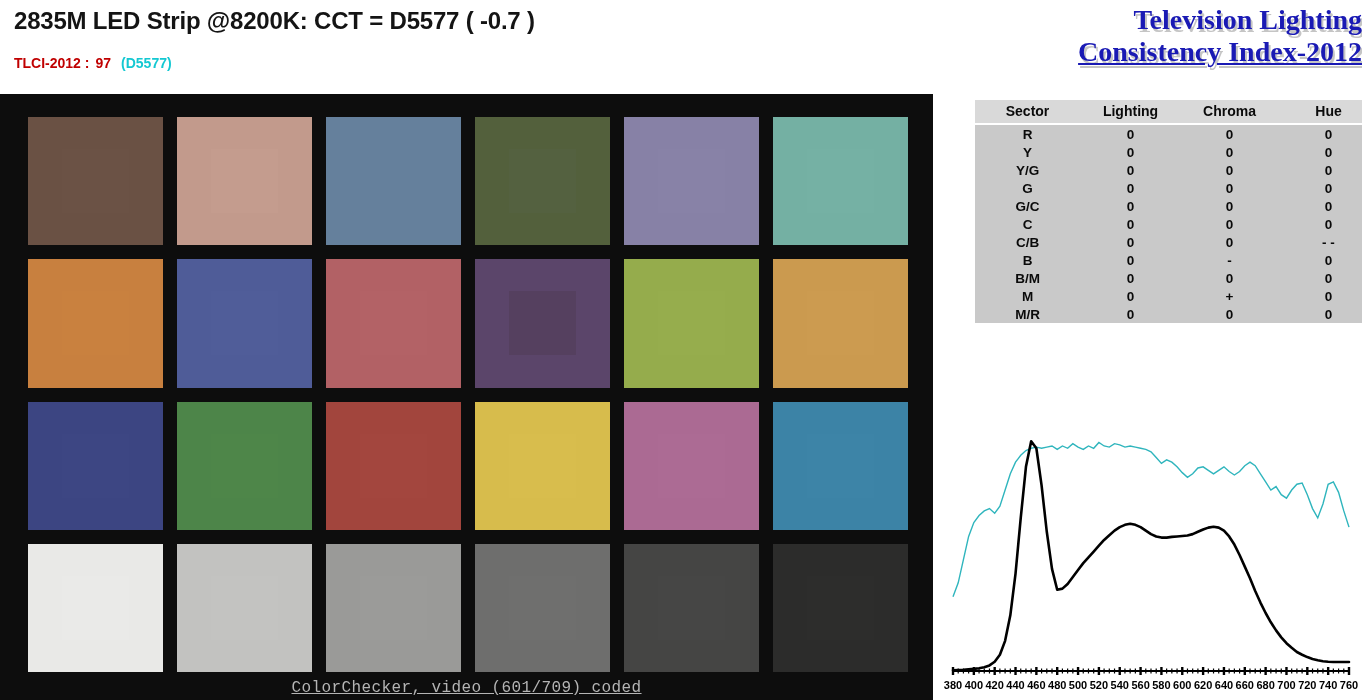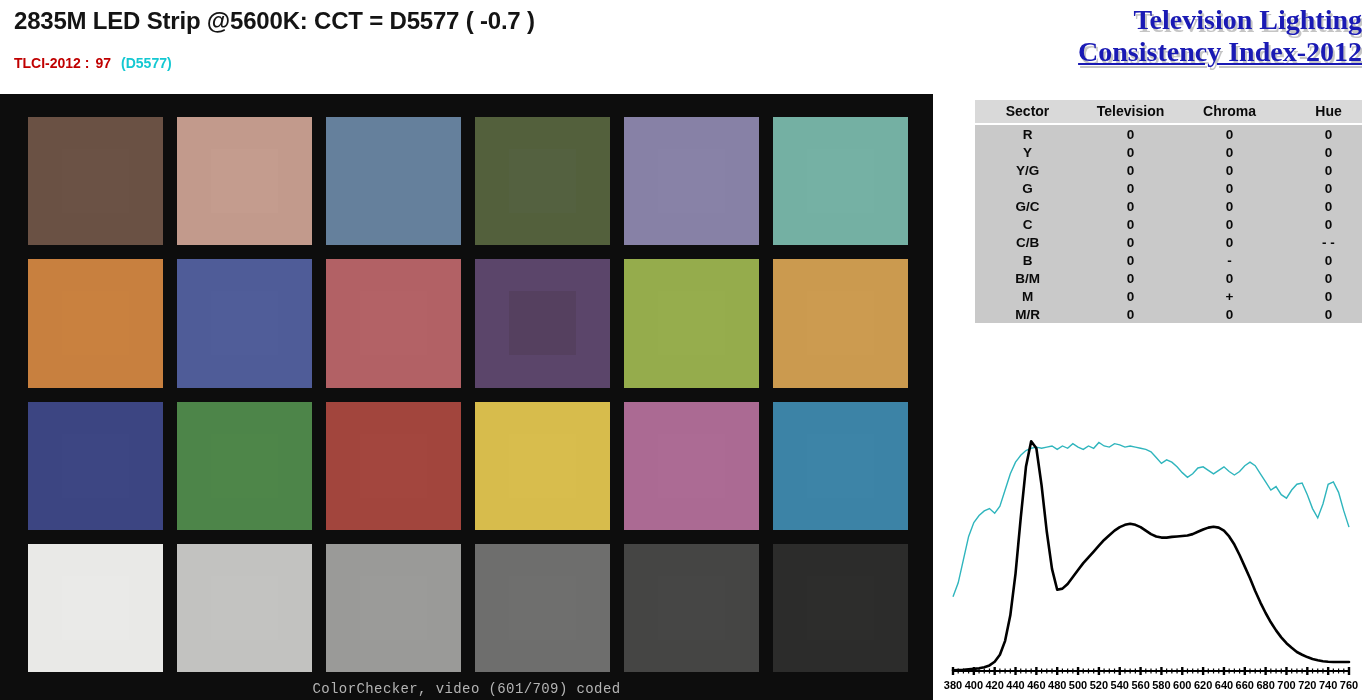--- a/index.html
+++ b/index.html
@@ -46,21 +46,21 @@
     position:relative;
     width:100%; height:100%;
   }
   .patch-inner {
     position:absolute; left:25%; top:25%; width:50%; height:50%;
   }
   #checker-caption {
     position:absolute; left:0; right:0; bottom:3px;
     text-align:center;
     font-family:"Liberation Mono","DejaVu Sans Mono",monospace;
-    font-size:14px; color:#b4b4b4; letter-spacing:0.4px;
+    font-size:16px; color:#b4b4b4; letter-spacing:0.4px;text-decoration:underline;
   }
 
   
   #right-panel { position:absolute; left:933px; top:0; width:429px; height:700px; background:#fff; }
 
   #tlci-title {
     position:absolute; left:0; top:4px; width:429px;
     text-align:right;
     font-family:"Liberation Serif","DejaVu Serif",serif;
     font-weight:bold; font-size:28px; line-height:32px;
@@ -101,21 +101,21 @@
   #spectrum-svg { display:block; width:419px; height:272px; }
 </style>
 </head>
 <body>
 
 <div id="root">
 
   <div id="left-panel">
 
     <div id="header-block">
-      <div id="title-line">2835M LED Strip @5600K: CCT = D5577  (  -0.7 )</div>
+      <div id="title-line">2835M LED Strip @8200K: CCT = D5577  (  -0.7 )</div>
       <div id="tlci-line">
         <span id="tlci-label">TLCI-2012 :</span><span id="tlci-score">97</span><span id="tlci-illum">(D5577)</span>
       </div>
     </div>
 
     <div id="checker-area">
       <div id="checker-grid">
           <div class="patch" style="background: rgb(106, 81, 68);">
             <div class="patch-inner" style="background: rgb(107, 82, 69);"></div>
           </div>
@@ -203,21 +203,21 @@
     <table id="sector-table">
       <colgroup>
         <col class="c-sector">
           <col class="c-light">
           <col class="c-chroma">
           <col class="c-hue">
       </colgroup>
       <thead>
         <tr>
           <th>Sector</th>
-          <th>Television</th>
+          <th>Lighting</th>
           <th>Chroma</th>
           <th>Hue</th>
         </tr>
       </thead>
       <tbody id="sector-table-body">
           <tr>
             <td>R</td>
             <td>0</td>
             <td>0</td>
             <td>0</td>

